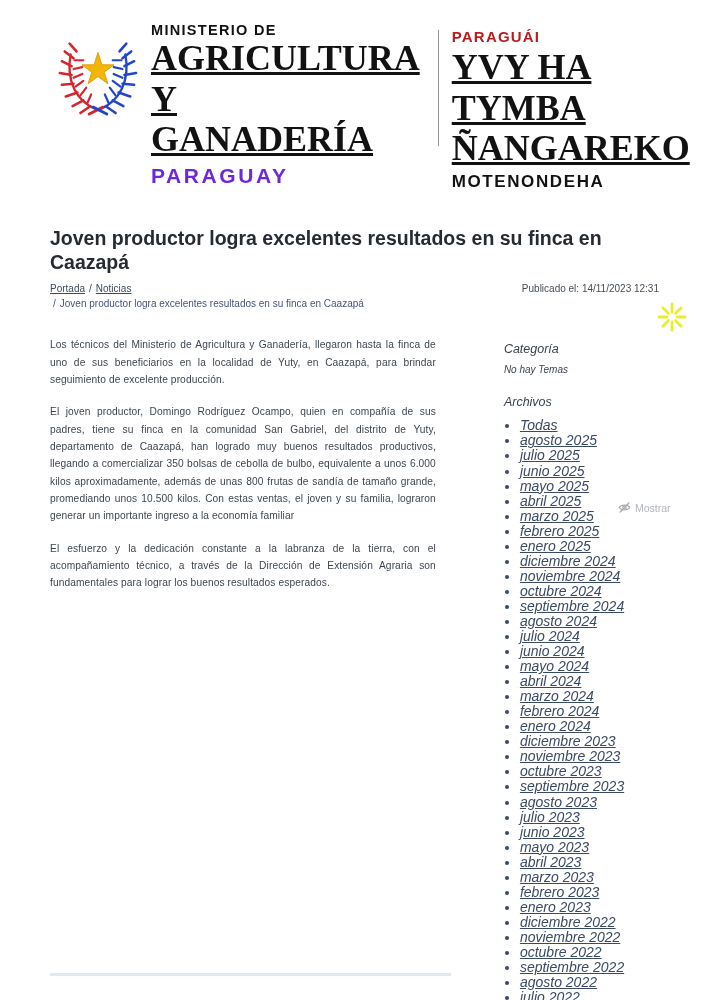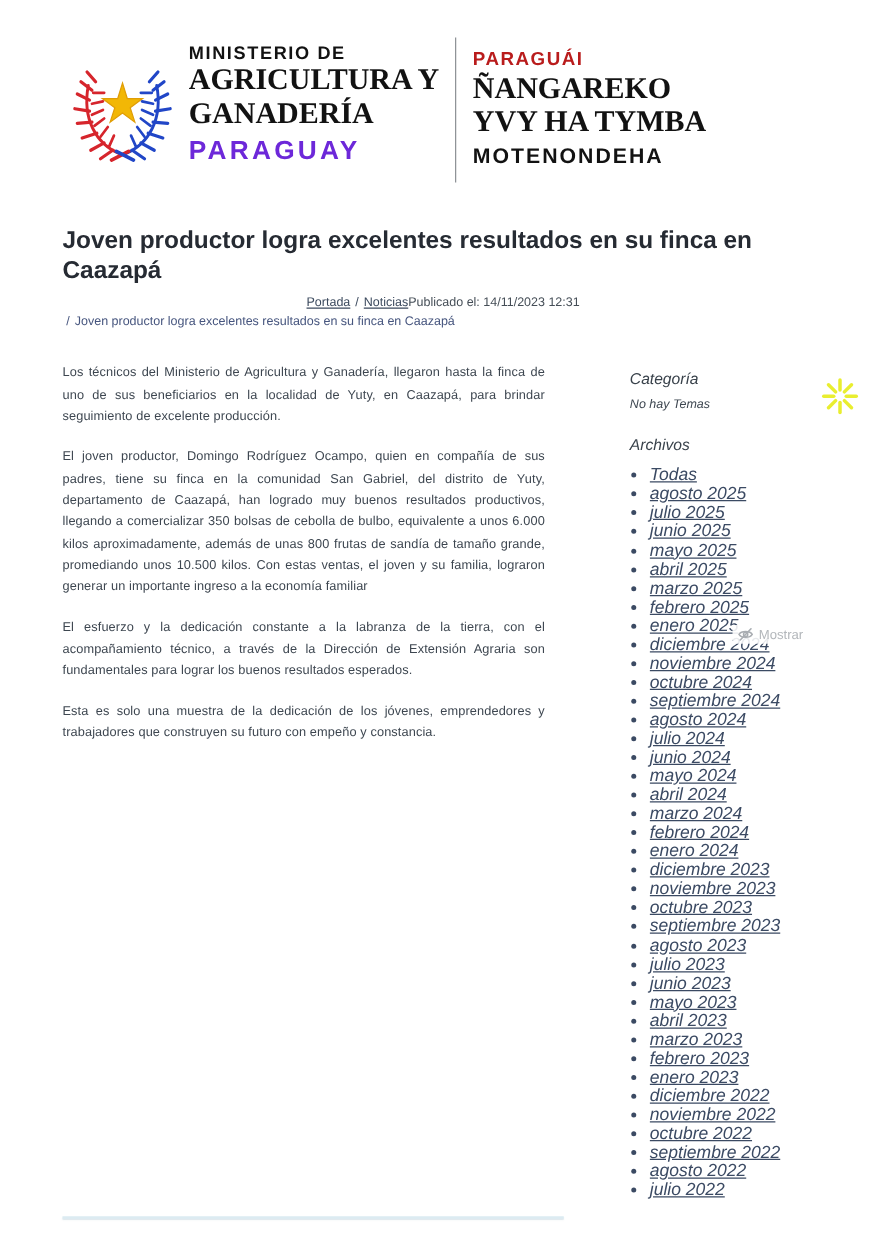--- a/index.html
+++ b/index.html
@@ -5,39 +5,39 @@
   * { margin:0; padding:0; box-sizing:border-box; }
   html,body { background:#ffffff; }
   .page {
     position:relative; width:707px; height:1000px; margin:0 auto;
     background:#ffffff; overflow:hidden;
     font-family:"Liberation Sans","DejaVu Sans",sans-serif;
     color:#3d4650;
   }
 
   
-  .site-header { display:flex; align-items:center; padding:22px 0 0 54px; }
+  .site-header { display:flex; align-items:flex-start; padding:22px 0 0 54px; }
   .emblem { width:88px; height:94px; flex:0 0 auto; margin-top:2px; }
   .logo-text-left { margin-left:9px; }
   .logo-line-sm   { font-size:14.5px; font-weight:700; letter-spacing:1.3px; color:#121212; }
-  .logo-line-serif{ font-family:"Liberation Serif","DejaVu Serif",serif; font-size:24px;
-                    font-weight:700; line-height:1.13; color:#121212; }
+  .logo-line-serif{ font-family:"Liberation Serif","DejaVu Serif",serif; font-size:36px;
+                    font-weight:700; line-height:1.13; color:#121212;text-decoration:underline; }
   .logo-line-country { font-size:21px; font-weight:700; letter-spacing:2.6px; color:#6d28d9; margin-top:4px; }
   .header-divider { width:1px; background:#8f9397; height:116px; margin:8px 13px 0 13px; }
   .logo-text-right { margin-top:6px; }
   .logo-line-sm2 { font-size:15px; font-weight:700; letter-spacing:1.2px; color:#b91c1c; margin-bottom:2px; }
   .logo-line-sm3 { font-size:17px; font-weight:700; letter-spacing:1.6px; color:#121212; margin-top:3px; }
 
   
   main { padding:0 48px 0 50px; }
   h1.article-title {
     margin-top:34px; max-width:600px;
     font-size:19.5px; line-height:1.24; font-weight:700; color:#262b33;
   }
-  .meta-row { display:flex; justify-content:center; align-items:flex-start; margin-top:9px; }
+  .meta-row { display:flex; justify-content:space-between; align-items:flex-start; margin-top:9px; }
   .breadcrumb { font-size:10px; color:#3c4a5e; }
   .breadcrumb a { color:#3c4a5e; text-decoration:underline; cursor:pointer; }
   .breadcrumb .sep { margin:0 4px; text-decoration:none; }
   .published { font-size:10px; color:#454e57; white-space:nowrap; }
   .breadcrumb-line2 { margin-top:4px; padding-left:3px; font-size:10px; color:#46557e; }
   .breadcrumb-line2 .sep { margin-right:4px; }
 
   
   .columns { display:flex; margin-top:27px; }
   .article-body { width:413px; font-size:10.2px; line-height:1.7; letter-spacing:0.1px;
@@ -49,21 +49,21 @@
   .cat-heading { margin-top:6px; }
   .cat-empty { font-size:10px; margin-top:8px; color:#3d4650; }
   .arch-heading { margin-top:20px; }
   .archives-list { margin:9px 0 0 0; padding-left:16px; list-style:disc; color:#3b4a63; }
   .archives-list li { font-size:14px; line-height:15.05px; }
   .archives-list a { color:#3b4a63; text-decoration:underline; cursor:pointer; }
 
   
   .asterisk { position:absolute; left:657px; top:302px; width:30px; height:30px; }
   .mostrar {
-    position:absolute; left:586px; top:500px;
+    position:absolute; left:614px; top:500px;
     display:flex; align-items:center; gap:4px;
     background:rgba(255,255,255,0.88); padding:1px 4px;
     font-size:10.5px; color:#b3b7bb; cursor:pointer;justify-content:flex-end;
   }
   .bottom-divider {
     position:absolute; left:50px; top:973px; width:401px; height:2px;
     background:#dcebf2; box-shadow:0 1px 1px rgba(120,160,180,0.25);
   }
 </style>
 </head>
@@ -120,22 +120,22 @@
       <div class="logo-line-sm">MINISTERIO DE</div>
       <div class="logo-line-serif">AGRICULTURA Y</div>
       <div class="logo-line-serif">GANADERÍA</div>
       <div class="logo-line-country">PARAGUAY</div>
     </div>
 
     <div class="header-divider"></div>
 
     <div class="logo-text-right">
       <div class="logo-line-sm2">PARAGUÁI</div>
+      <div class="logo-line-serif">YVY HA TYMBA</div>
       <div class="logo-line-serif">ÑANGAREKO</div>
-      <div class="logo-line-serif">YVY HA TYMBA</div>
       <div class="logo-line-sm3">MOTENONDEHA</div>
     </div>
   </header>
 
   <main>
     <h1 class="article-title">Joven productor logra excelentes resultados en su finca en Caazapá</h1>
 
     <div class="meta-row">
       <div class="breadcrumb">
         <a>Portada</a><span class="sep">/</span><a>Noticias</a>
@@ -145,21 +145,20 @@
     <div class="breadcrumb-line2">
       <span class="sep">/</span><span>Joven productor logra excelentes resultados en su finca en Caazapá</span>
     </div>
 
     <div class="columns">
       <article class="article-body">
 
       <p>Los técnicos del Ministerio de Agricultura y Ganadería, llegaron hasta la finca de uno de sus beneficiarios en la localidad de Yuty, en Caazapá, para brindar seguimiento de excelente producción.</p>
           <p>El joven productor,  Domingo Rodríguez Ocampo, quien en compañía de sus padres, tiene su finca en la comunidad San Gabriel, del distrito de Yuty, departamento de Caazapá,  han logrado muy buenos resultados productivos, llegando a comercializar 350 bolsas de cebolla de bulbo, equivalente a unos 6.000 kilos  aproximadamente, además de  unas 800 frutas de sandía de tamaño grande,  promediando unos 10.500 kilos. Con estas ventas, el joven y su familia, lograron  generar un importante ingreso a la economía familiar</p>
           <p>El esfuerzo y la dedicación constante a la labranza de la tierra, con el acompañamiento técnico, a través de la Dirección de Extensión Agraria son fundamentales para lograr los buenos resultados esperados.</p>
-          <p>Esta es solo una muestra de la dedicación de los jóvenes, emprendedores y trabajadores que construyen su futuro con empeño y constancia.</p>
         </article>
 
       <aside class="sidebar">
         <h3 class="cat-heading">Categoría</h3>
         <div class="cat-empty">No hay Temas</div>
         <h3 class="arch-heading">Archivos</h3>
         <ul class="archives-list">
 
         <li><a href="#">Todas</a></li>
             <li><a href="#">agosto 2025</a></li>

